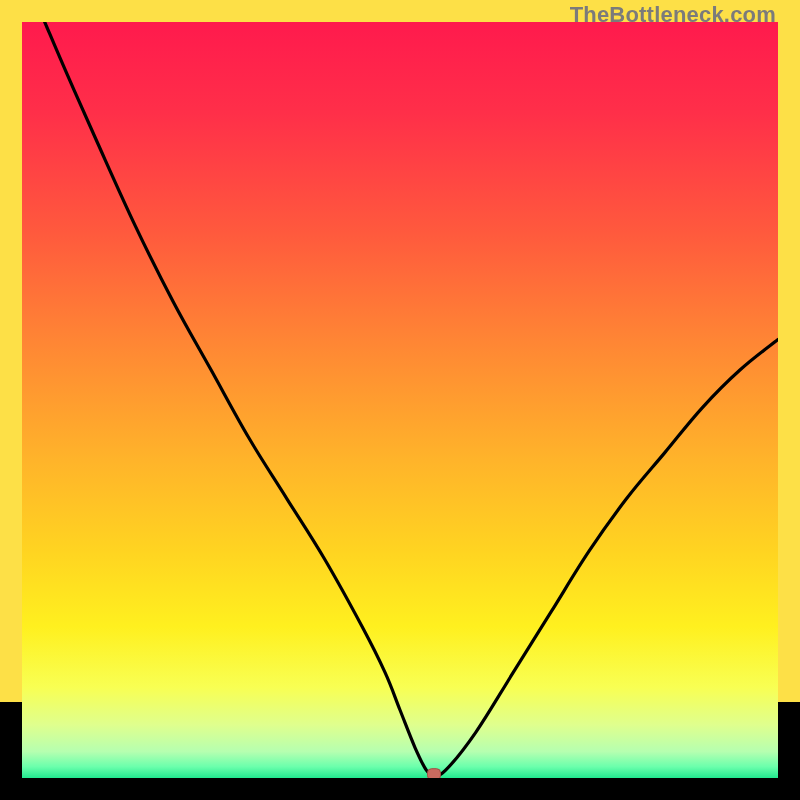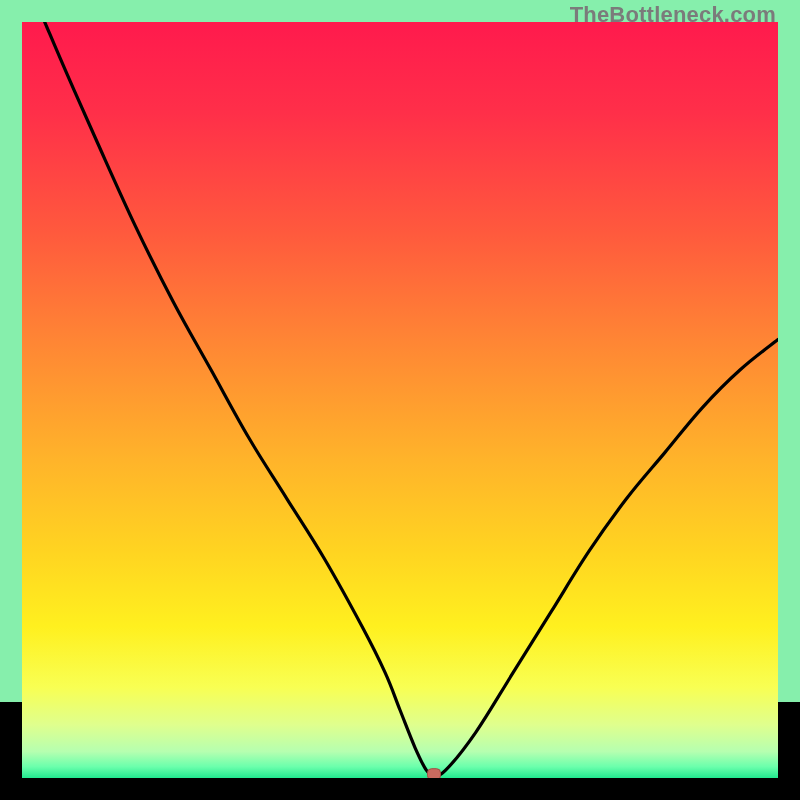--- a/index.html
+++ b/index.html
@@ -9,21 +9,21 @@
     height: 800px;
     background: #000;
     overflow: hidden;
   }
   .frame {
     position: absolute;
     left: 0;
     top: 0;
     width: 800px;
     height: 702px;
-    background: #86efac;
+    background: #fde047;
   }
   .plot {
     position: absolute;
     left: 22px;
     top: 22px;
     width: 756px;
     height: 756px;
   }
   .watermark {
     position: absolute;

